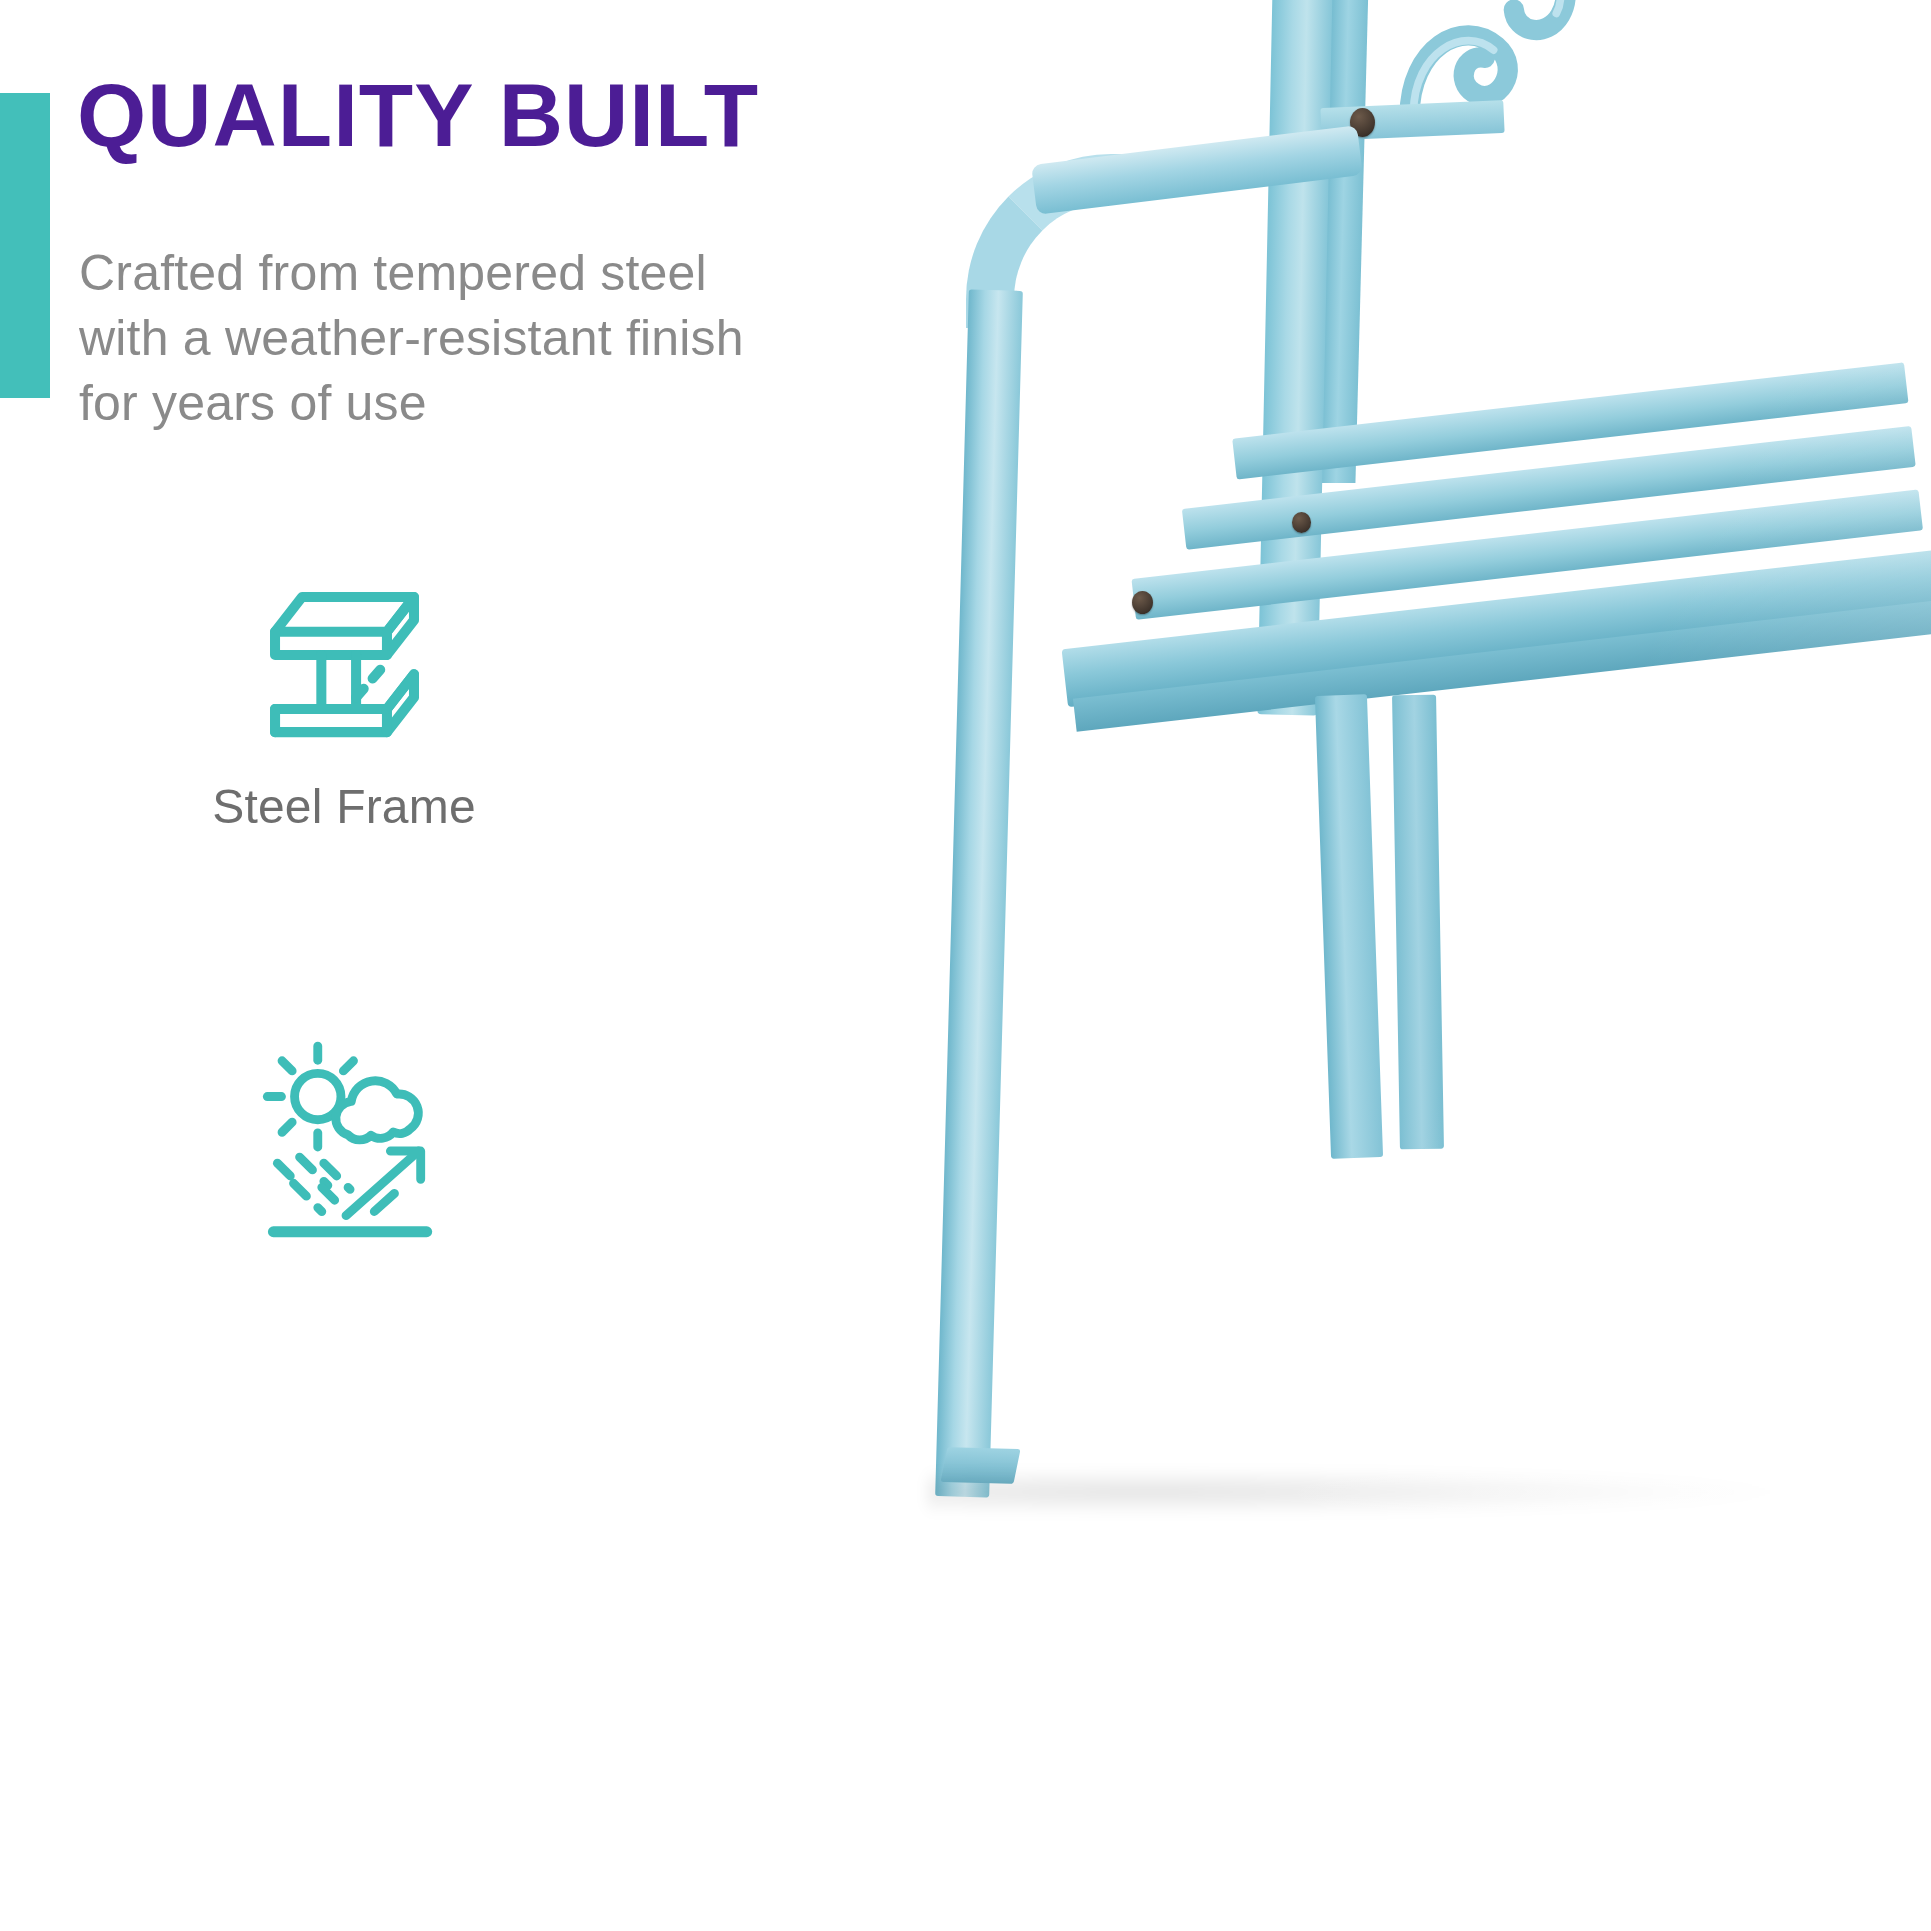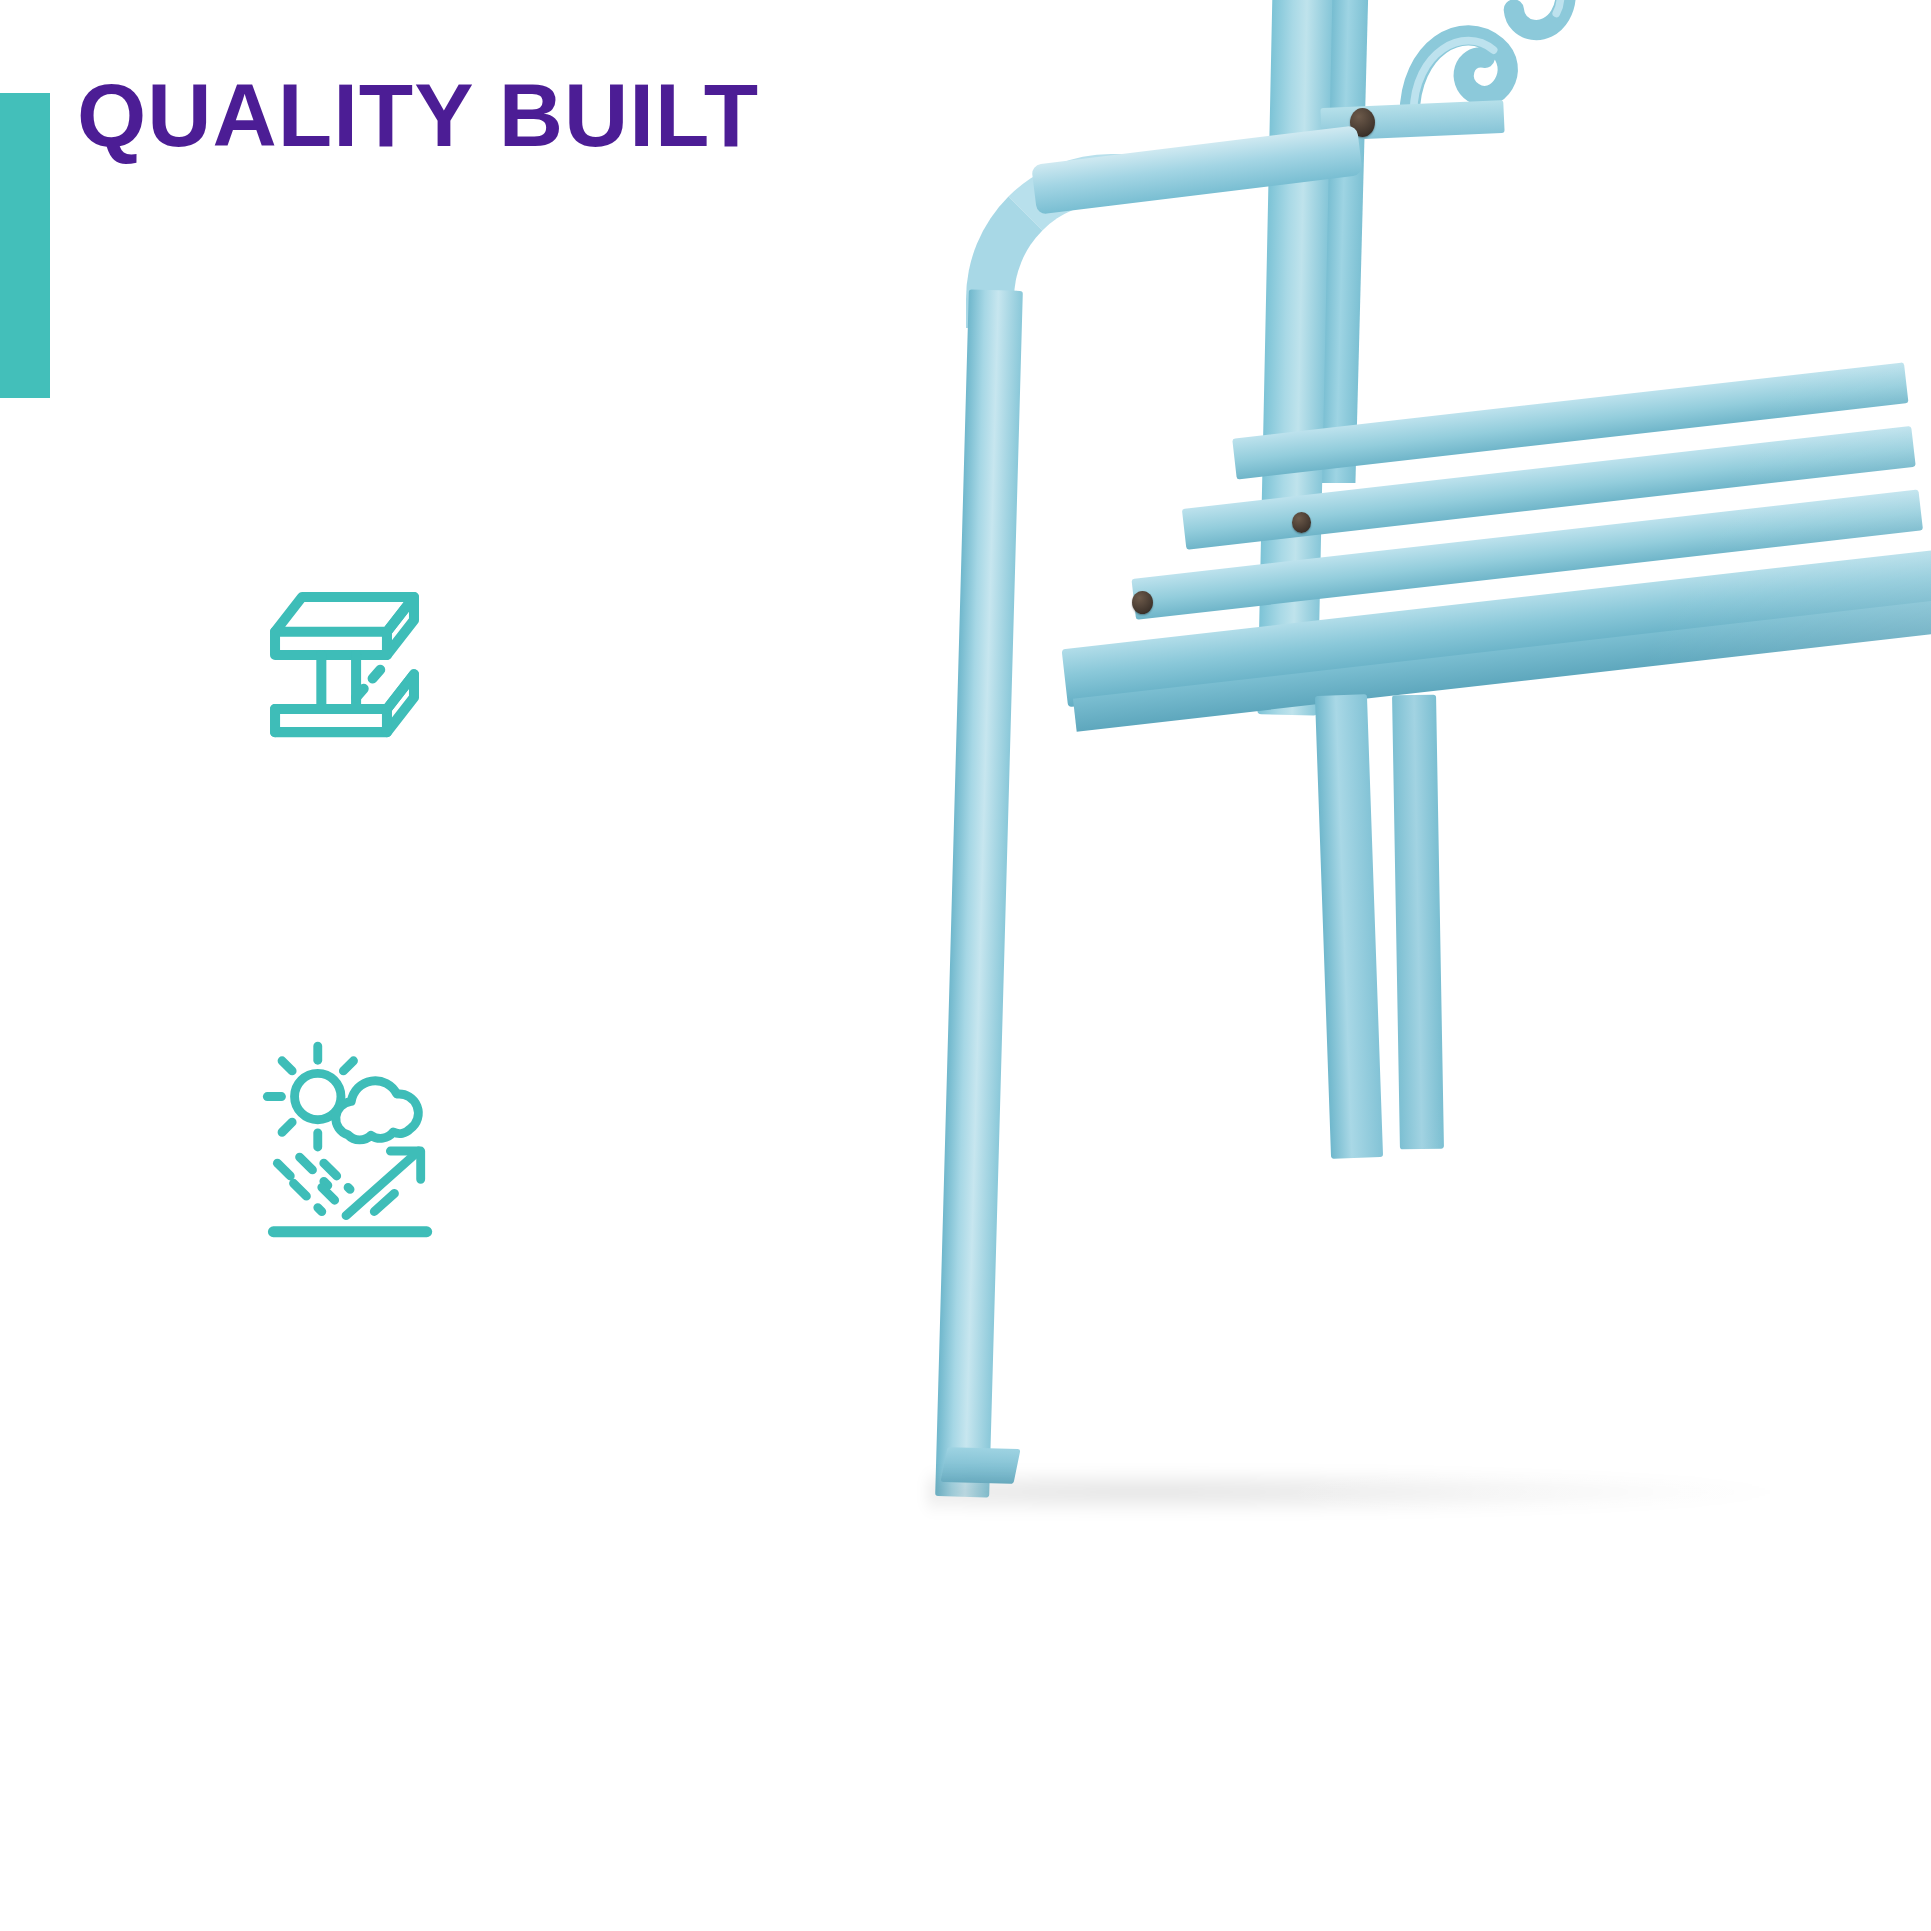--- a/index.html
+++ b/index.html
@@ -171,20 +171,21 @@
 </style>
 </head>
 <body>
 
 <div id="stage">
 
   <div class="accent-bar"></div>
 
   <div class="headline">QUALITY BUILT</div>
 
+  <div class="subhead">Crafted from tempered steel with a weather-resistant finish for years of use</div>
 
   <div class="feature" id="feature-steel">
     <div class="icon-wrap">
       <svg width="193" height="193" viewBox="0 0 100 100">
         <g fill="none" stroke="#3ebdb8" stroke-width="5.2" stroke-linecap="round" stroke-linejoin="round">
 
           <path d="M28 14 L86 14 L72 32 L14 32 Z"></path>
           <path d="M86 14 L86 26 L72 44 L72 32 Z"></path>
           <path d="M14 32 L14 44 L72 44"></path>
 
@@ -193,20 +194,21 @@
 
           <path d="M14 72 L72 72 L86 54 L86 66 L72 84 L14 84 Z"></path>
           <path d="M14 72 L14 84"></path>
           <path d="M72 72 L72 84"></path>
           <path d="M72 72 L86 54"></path>
 
           <path d="M56 66 L70 50" stroke-dasharray="6 7"></path>
         </g>
       </svg>
     </div>
+    <div class="feature-label">Steel Frame</div>
   </div>
 
   <div class="feature" id="feature-weather">
     <div class="icon-wrap">
       <svg width="222" height="222" viewBox="0 0 110 110">
         <g fill="none" stroke="#3ebdb8" stroke-width="4.4" stroke-linecap="round" stroke-linejoin="round">
 
           <circle cx="42" cy="29" r="11.5"></circle>
 
           <path d="M42 11 L42 4"></path>

